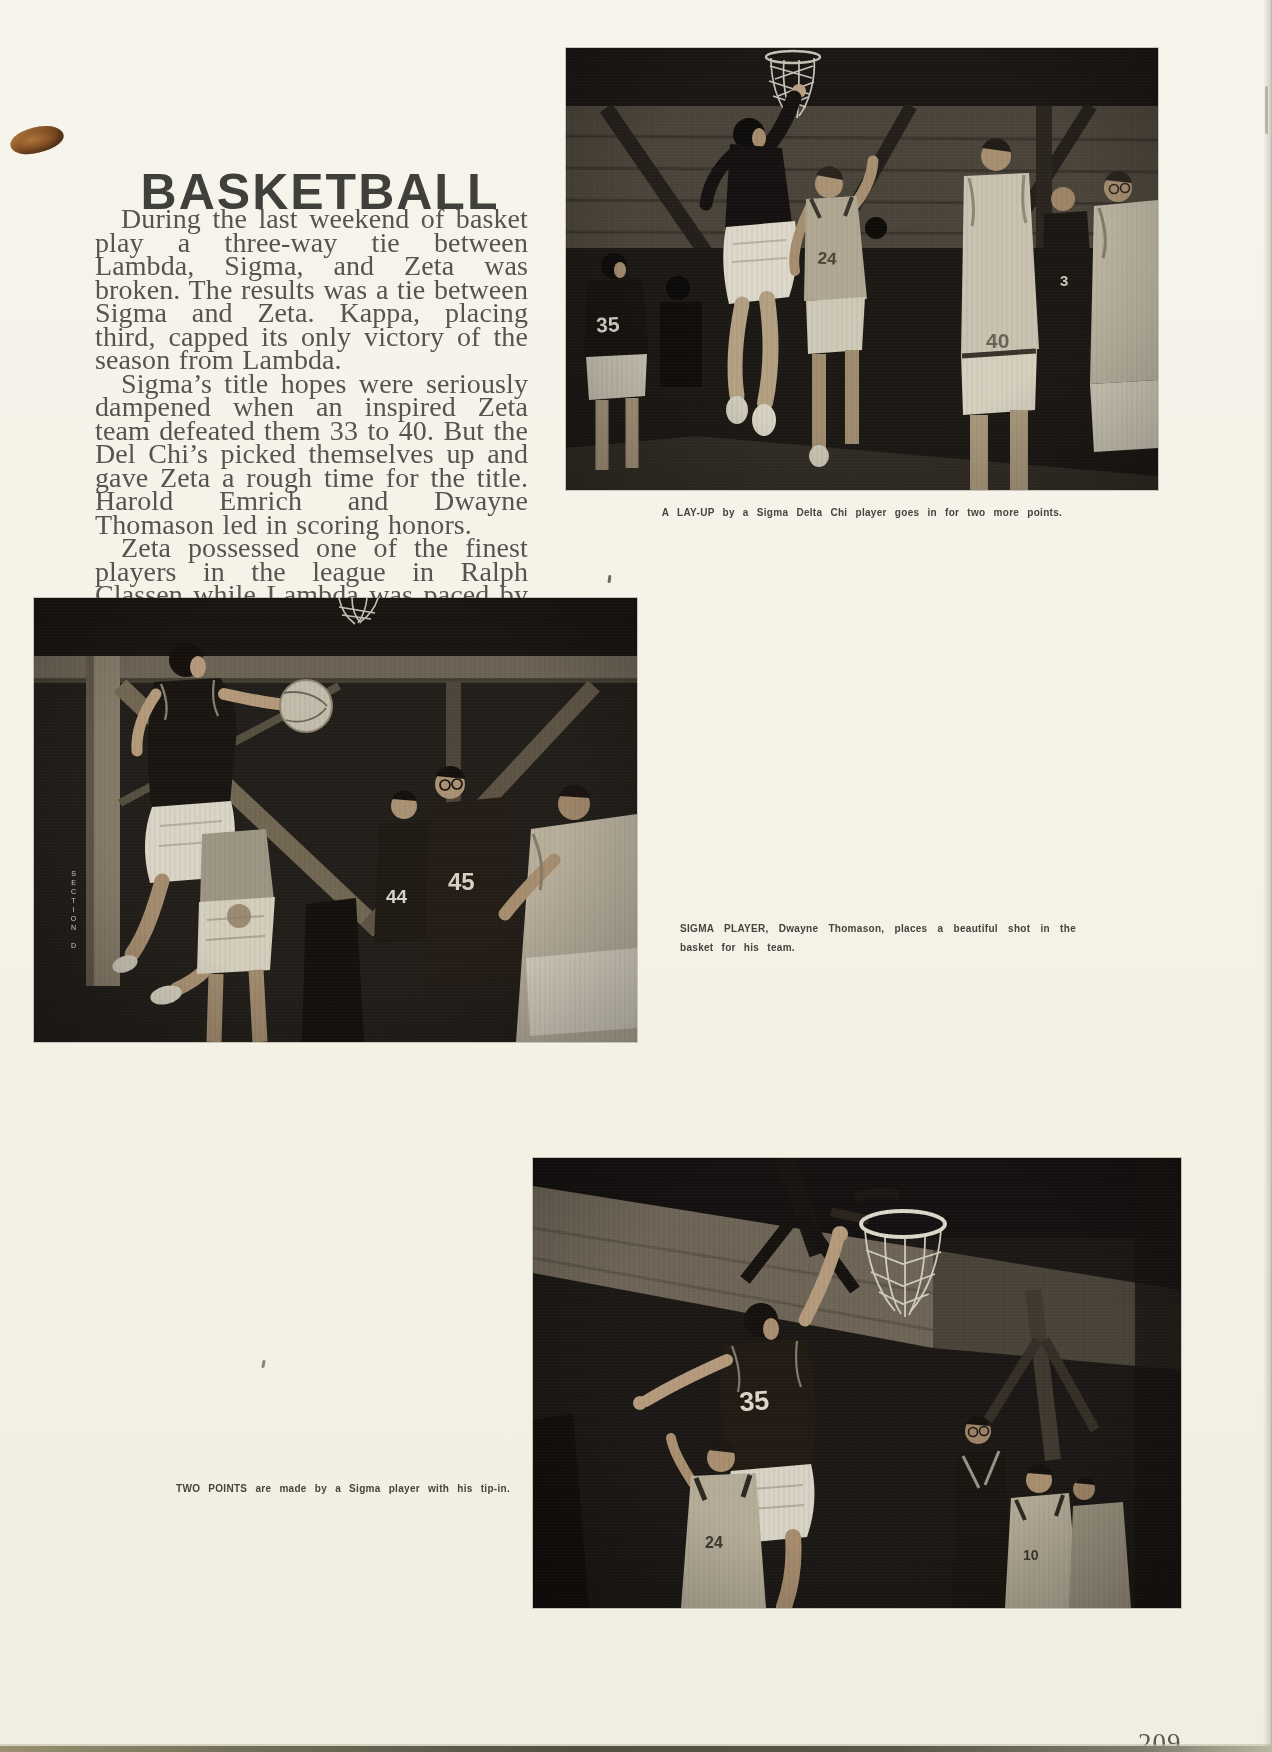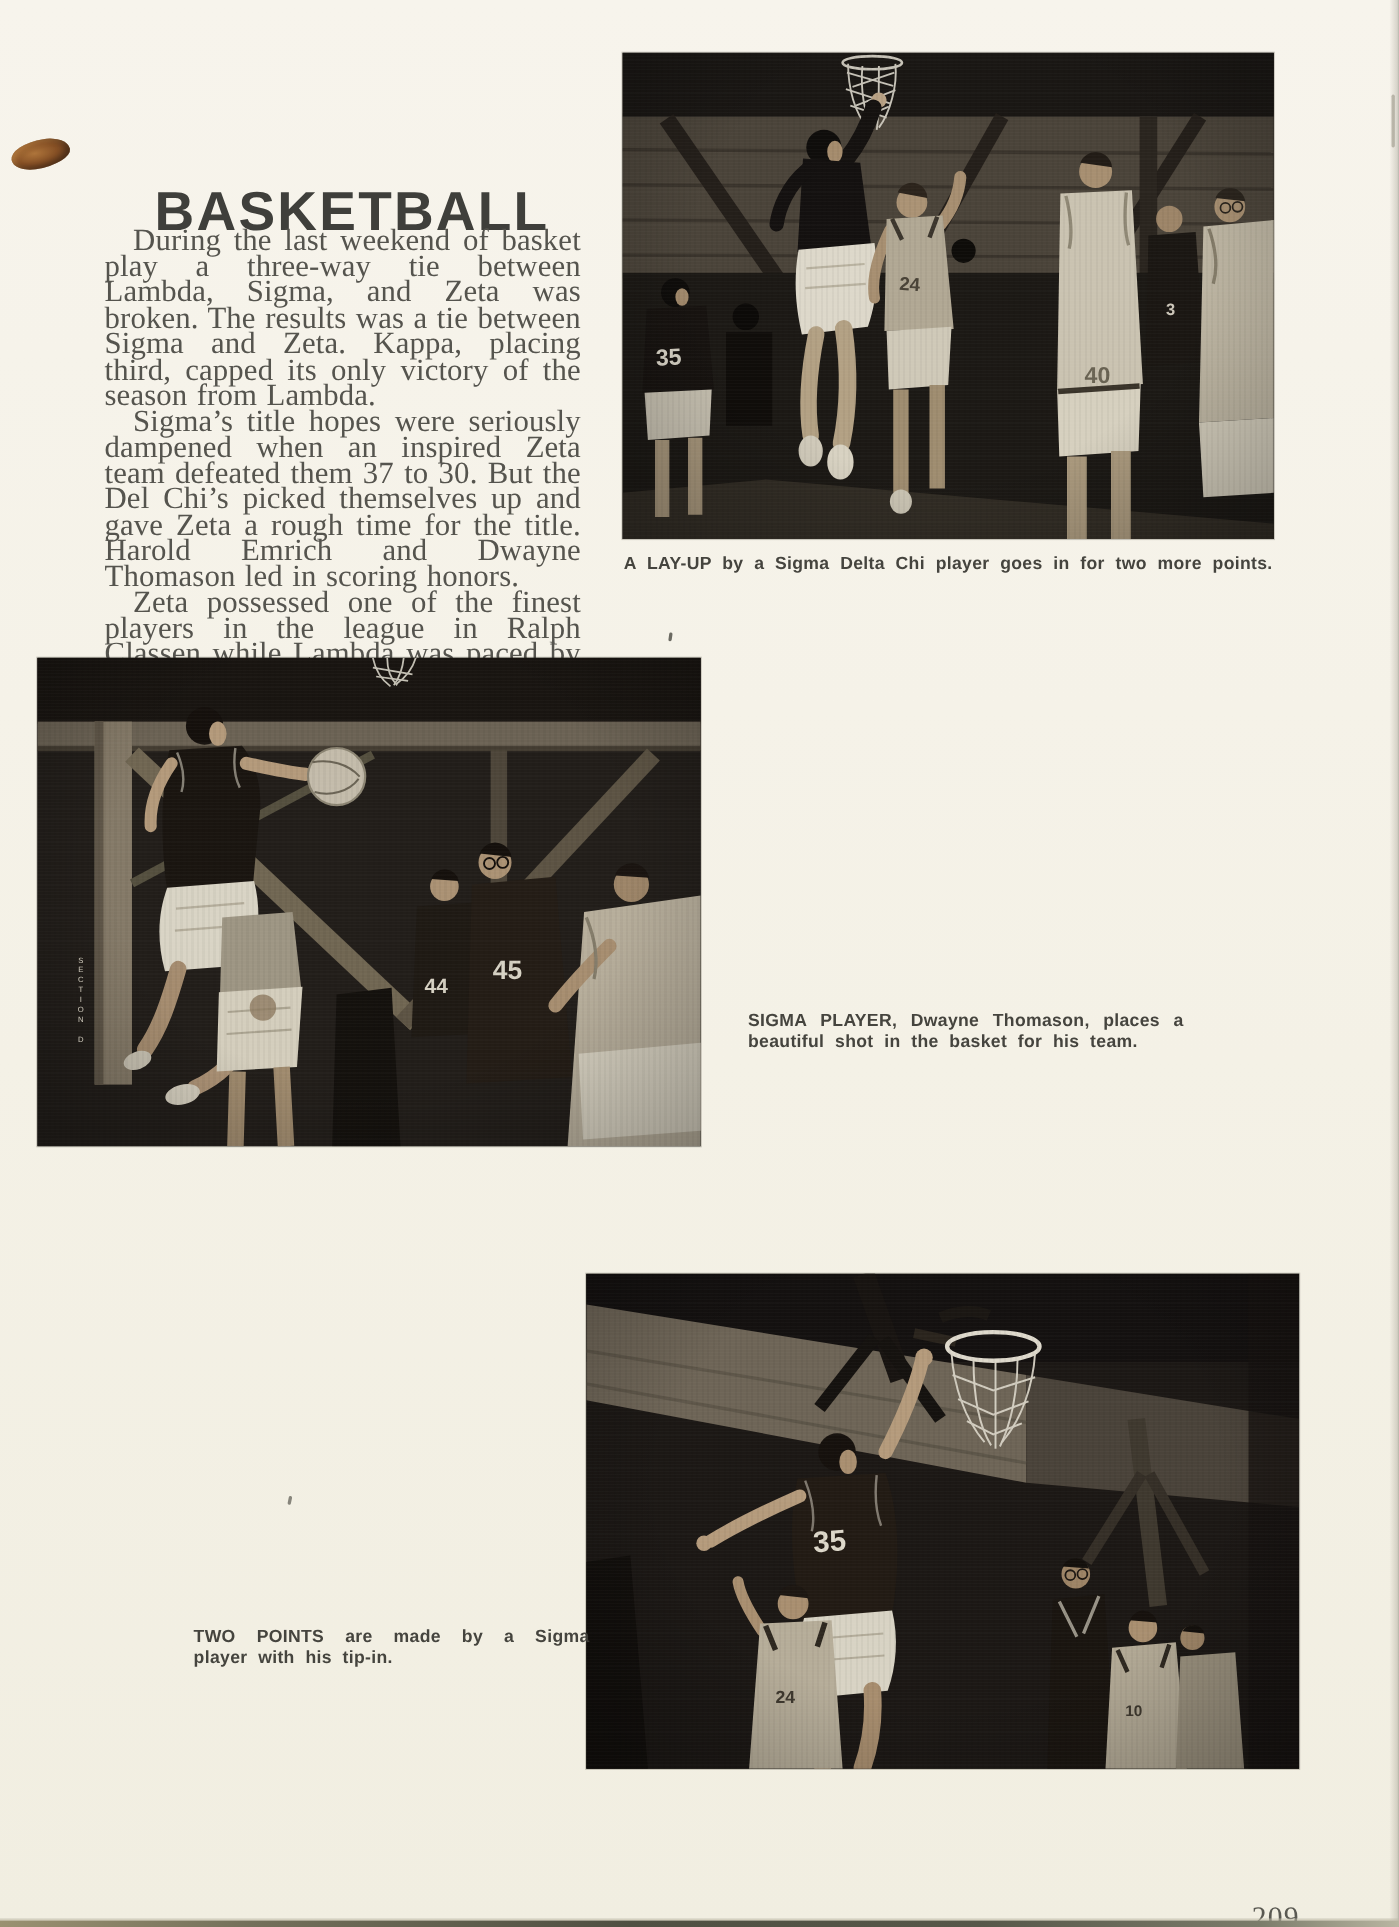--- a/index.html
+++ b/index.html
@@ -37,21 +37,21 @@
     content:'';position:absolute;inset:0;z-index:4;pointer-events:none;
     background:radial-gradient(ellipse at 50% 42%,rgba(0,0,0,0) 55%,rgba(0,0,0,0.28) 100%);
   }
   #photo-layup{left:566px;top:48px;width:592px;height:442px;}
   #photo-sigma{left:34px;top:598px;width:603px;height:444px;}
   #photo-two-points{left:533px;top:1158px;width:648px;height:450px;}
   
   .caption{
     position:absolute;
     font-family:"Liberation Sans", sans-serif;font-weight:700;
-    font-size:16px;line-height:19px;color:#45443e;
+    font-size:10px;line-height:19px;color:#45443e;
     word-spacing:5px;letter-spacing:0.3px;
     text-align:justify;-moz-text-align-last:left;text-align-last:left;
   }
   #caption-layup{left:862px;top:503px;transform:translateX(-50%);white-space:nowrap;text-align:center;}
   #caption-sigma{left:680px;top:919px;width:396px;}
   #caption-two-points{left:176px;top:1479px;width:360px;}
   .page-number{
     position:absolute;left:1138px;top:1728px;width:60px;
     font-size:27px;color:#5a5952;letter-spacing:1px;
   }
@@ -89,21 +89,21 @@
 <body>
 
 <div class="page">
 
   <div class="stain"></div>
 
   <h1 class="headline">BASKETBALL</h1>
 
   <div class="article">
     <p>During the last weekend of basket play a three-way tie between Lambda, Sigma, and Zeta was broken. The results was a tie between Sigma and Zeta. Kappa, placing third, capped its only victory of the season from Lambda.</p>
-    <p>Sigma’s title hopes were seriously dampened when an inspired Zeta team defeated them 37 to 30. But the Del Chi’s picked themselves up and gave Zeta a rough time for the title. Harold Emrich and Dwayne Thomason led in scoring honors.</p>
+    <p>Sigma’s title hopes were seriously dampened when an inspired Zeta team defeated them 33 to 40. But the Del Chi’s picked themselves up and gave Zeta a rough time for the title. Harold Emrich and Dwayne Thomason led in scoring honors.</p>
     <p>Zeta possessed one of the finest players in the league in Ralph Classen while Lambda was paced by forward Ron Eagan.</p>
   </div>
 
   <div class="photo" id="photo-layup">
     <svg viewBox="0 0 592 442" preserveAspectRatio="none">
       <rect width="592" height="442" fill="#26221d"></rect>
       <rect x="0" y="55" width="592" height="150" fill="#4b443a"></rect>
       <g stroke="#3a342c" stroke-width="3">
         <line x1="0" y1="88" x2="592" y2="92"></line>
           <line x1="0" y1="120" x2="592" y2="124"></line>

